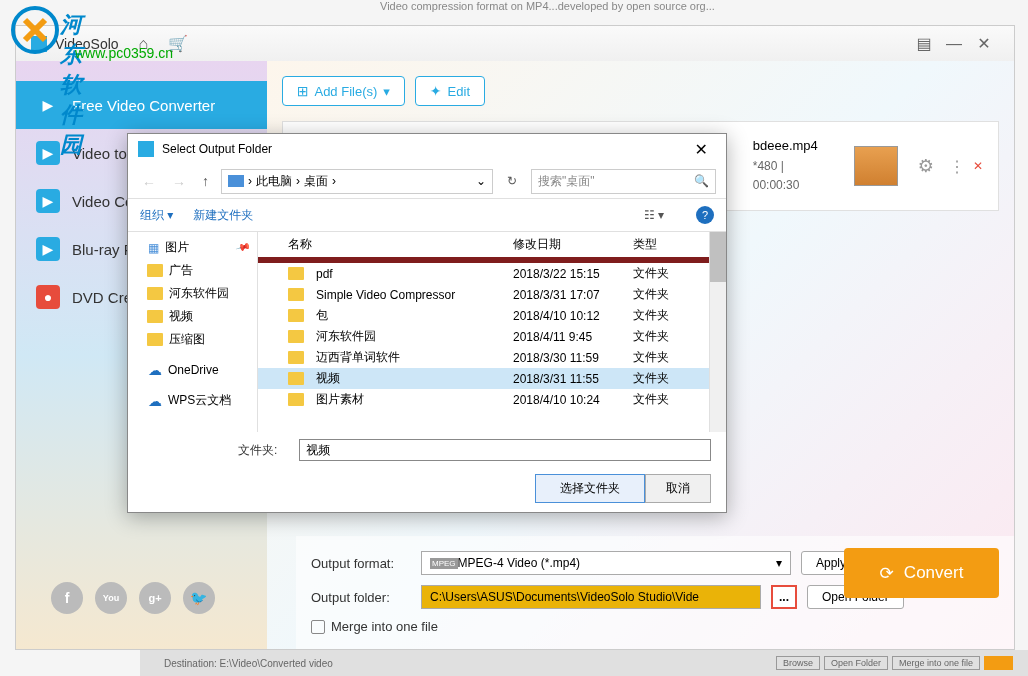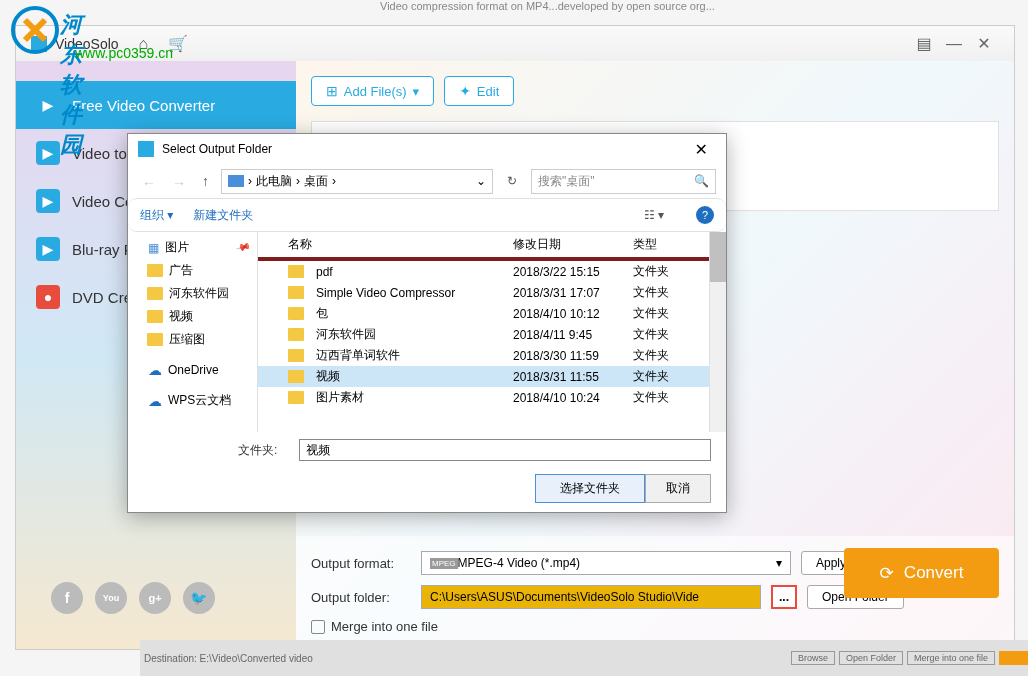--- a/index.html
+++ b/index.html
@@ -49,51 +49,51 @@
 .out-row { display: flex; align-items: center; gap: 10px; margin-bottom: 10px; font-size: 13px; }
 .out-label { width: 100px; color: #333; }
 .out-select { flex: 1; max-width: 370px; border: 1px solid #aaa; padding: 4px 8px; background: #fff; font-size: 12px; display: flex; align-items: center; }
 .out-input { flex: 1; max-width: 340px; border: 1px solid #aaa; padding: 4px 8px; font-size: 12px; background: #eab308; }
 .browse-btn { width: 26px; height: 24px; border: 2px solid #e74c3c; background: #fff; font-weight: bold; cursor: pointer; font-size: 12px; }
 .apply-btn, .open-btn { border: 1px solid #aaa; background: #fff; padding: 4px 14px; font-size: 12px; border-radius: 3px; cursor: pointer; }
 .convert-btn { position: absolute; right: 15px; top: 12px; width: 155px; height: 50px; background: #f39c12; color: #fff; border: none; border-radius: 4px; font-size: 17px; display: flex; align-items: center; justify-content: center; gap: 10px; cursor: pointer; }
 .merge-row { display: flex; align-items: center; gap: 6px; font-size: 13px; color: #333; }
 .checkbox { width: 14px; height: 14px; border: 1px solid #888; border-radius: 2px; }
 
-.footer-strip { position: absolute; bottom: 0; left: 140px; right: 0; height: 36px; background: #e0e0e0; font-size: 10px; color: #666; padding: 2px 4px; display: flex; align-items: center; }
-.footer-btns { position: absolute; right: 0; display: flex; gap: 4px; }
+.footer-strip { position: absolute; bottom: 0; left: 140px; right: 0; height: 26px; background: #e0e0e0; font-size: 10px; color: #666; padding: 2px 24px; display: flex; align-items: center; }
+.footer-btns { position: absolute; right: 15px; display: flex; gap: 4px; }
 .footer-btn { font-size: 9px; padding: 1px 6px; border: 1px solid #999; }
 .footer-btn.orange { background: #f39c12; border-color: #f39c12; color: #fff; }
 
 
 .dialog { position: absolute; top: 133px; left: 127px; width: 600px; height: 380px; background: #fff; border: 1px solid #888; box-shadow: 0 4px 20px rgba(0,0,0,0.3); z-index: 50; }
 .dlg-title { height: 30px; display: flex; align-items: center; padding: 0 10px; font-size: 12px; }
 .dlg-title-icon { width: 16px; height: 16px; background: #29abe2; margin-right: 8px; }
 .dlg-close { margin-left: auto; font-size: 16px; cursor: pointer; padding: 0 8px; }
 .dlg-nav { height: 34px; display: flex; align-items: center; padding: 0 10px; gap: 8px; font-size: 12px; }
 .nav-arrow { color: #ccc; font-size: 14px; padding: 0 4px; }
 .nav-arrow.active { color: #555; }
 .addr-bar { flex: 1; border: 1px solid #ccc; padding: 3px 6px; display: flex; align-items: center; gap: 4px; font-size: 12px; }
 .pc-icon { width: 16px; height: 12px; background: #4a90d9; }
 .refresh-btn { padding: 0 6px; color: #555; }
 .search-box { width: 185px; border: 1px solid #ccc; padding: 3px 6px; font-size: 12px; color: #888; display: flex; align-items: center; }
 .search-icon-r { margin-left: auto; color: #888; }
-.dlg-toolbar { height: 34px; border-top: 1px solid #e0e0e0; border-bottom: 1px solid #e0e0e0; display: flex; align-items: center; padding: 0 12px; gap: 20px; font-size: 12px; border-radius: 9px; }
+.dlg-toolbar { height: 34px; border-top: 1px solid #e0e0e0; border-bottom: 1px solid #e0e0e0; display: flex; align-items: center; padding: 0 12px; gap: 20px; font-size: 12px; }
 .org-link, .new-link { color: #1e6fbf; cursor: pointer; }
 .view-btn { margin-left: auto; color: #555; cursor: pointer; }
 .help-btn { width: 18px; height: 18px; border-radius: 50%; background: #1e6fbf; color: #fff; display: flex; align-items: center; justify-content: center; font-size: 11px; margin-left: 12px; cursor: pointer; }
 .dlg-body { display: flex; height: 200px; }
 .dlg-tree { width: 130px; border-right: 1px solid #e0e0e0; padding: 4px 0; overflow: hidden; }
 .tree-item { display: flex; align-items: center; padding: 3px 8px 3px 20px; font-size: 12px; gap: 6px; cursor: pointer; }
 .tree-item.l2 { padding-left: 19px; }
 .folder-icon { width: 16px; height: 13px; background: #f4c842; border-radius: 1px; display: inline-block; }
 .cloud-icon { color: #1e6fbf; font-size: 14px; }
 .pin-icon { margin-left: auto; color: #888; font-size: 10px; transform: rotate(30deg); }
 .dlg-list { flex: 1; }
-.list-header { display: flex; padding: 4px 0; border-bottom: 4px solid #7f1d1d; font-size: 12px; }
+.list-header { display: flex; padding: 4px 0; border-bottom: 6px solid #7f1d1d; font-size: 12px; }
 .col-name { width: 255px; padding-left: 30px; }
 .col-date { width: 120px; }
 .col-type { width: 50px; }
 .list-row { display: flex; padding: 2px 0; font-size: 12px; align-items: center; cursor: pointer; }
 .list-row.selected { background: #cde6f7; }
 .list-row .col-name { display: flex; align-items: center; gap: 12px; padding-left: 30px; }
 .dlg-scroll { width: 17px; background: #f0f0f0; border-left: 1px solid #e0e0e0; position: relative; }
 .scroll-thumb { width: 100%; height: 50px; background: #c0c0c0; }
 .dlg-folder-row { height: 36px; display: flex; align-items: center; padding: 0 15px 0 110px; gap: 22px; font-size: 12px; }
 .folder-label { color: #333; }
@@ -169,20 +169,24 @@
             <span>Add File(s)</span>
             <span>▾</span>
           </button>
         <button class="tool-btn">
             <span class="tool-icon">✦</span>
             <span>Edit</span>
           </button>
       </div>
 
       <div class="file-row">
+        <div class="file-info">
+          <div class="file-name">bdeee.mp4</div>
+          <div>*480 | 00:00:30</div>
+        </div>
         <div class="file-thumb"></div>
         <span class="gear-icon">⚙</span>
         <span class="menu-dots">⋮</span>
         <span class="close-x">✕</span>
       </div>
     </div>
   </div>
 
   <div class="bottom-bar">
     <div class="out-row">

